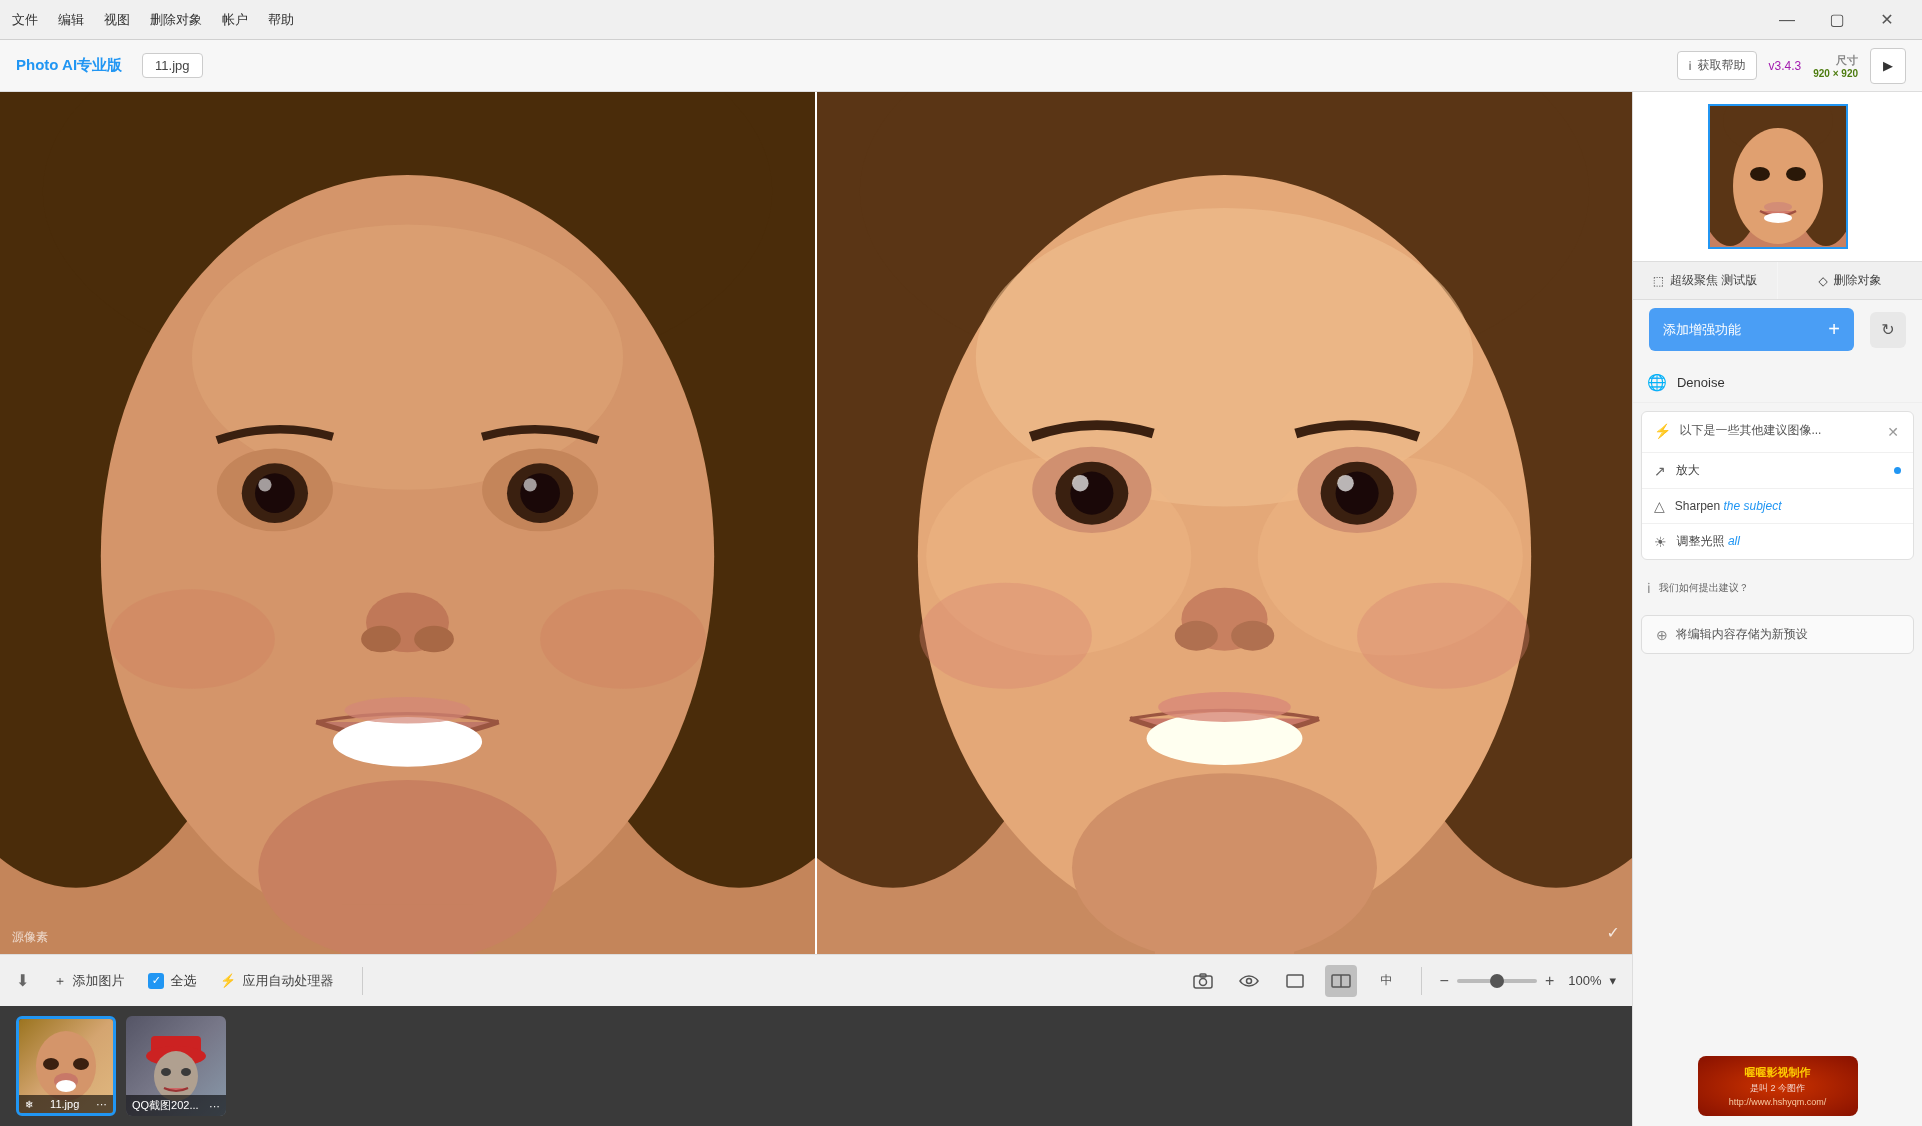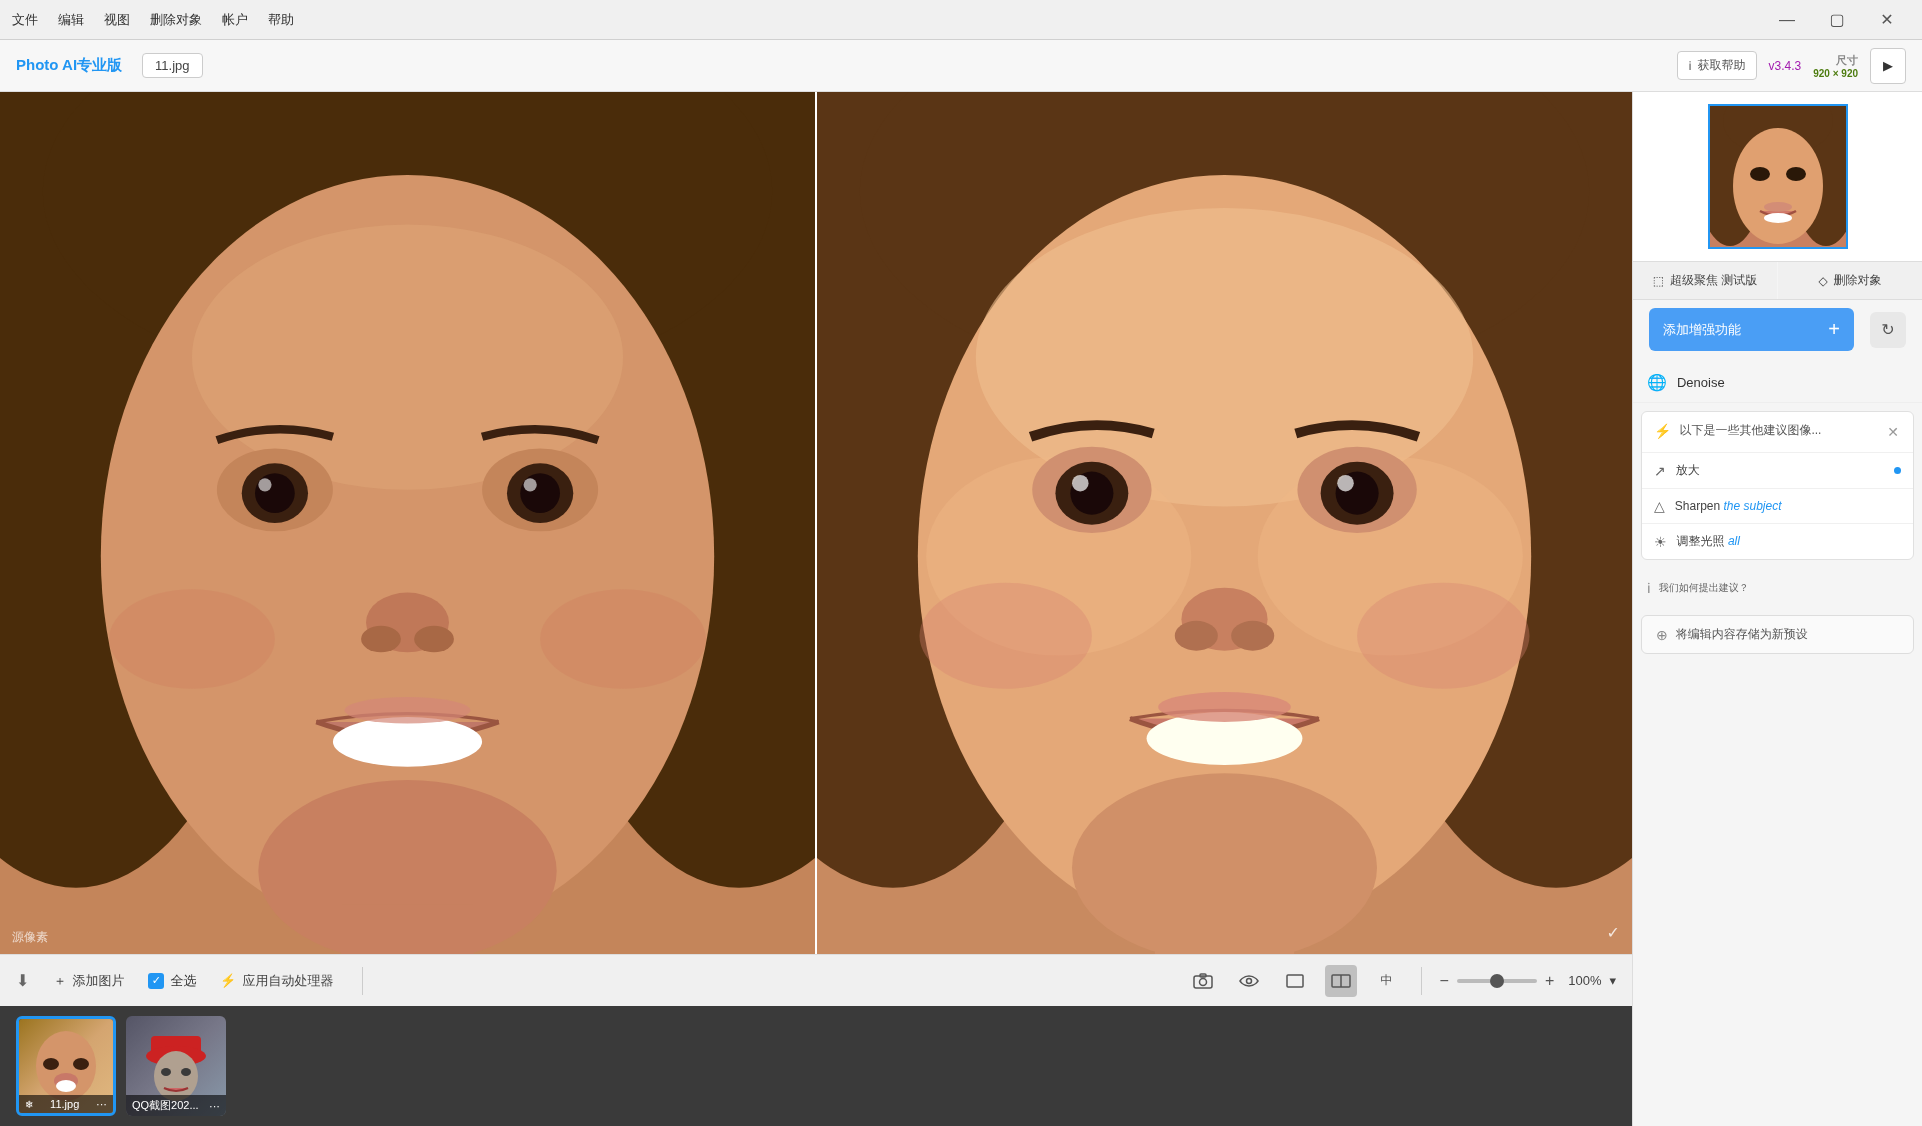--- a/index.html
+++ b/index.html
@@ -442,15 +442,22 @@
     <div class="how-section">
       <span class="how-icon">ℹ</span>
       <span class="how-text">我们如何提出建议？</span>
     </div>
 
     <div class="save-preset">
       <span class="save-preset-icon">⊕</span>
       <span class="save-preset-text">将编辑内容存储为新预设</span>
     </div>
 
+    <div style="padding:10px;display:flex;justify-content:center;margin-top:auto;">
+      <div style="width:160px;height:60px;background:radial-gradient(ellipse at center,#cc3300 0%,#881100 100%);border-radius:8px;display:flex;flex-direction:column;align-items:center;justify-content:center;gap:2px;">
+        <span style="color:#ffcc00;font-size:11px;font-weight:bold;">喔喔影视制作</span>
+        <span style="color:rgba(255,255,255,0.8);font-size:9px;">是叫 2 今图作</span>
+        <span style="color:rgba(255,220,180,0.9);font-size:9px;">http://www.hshyqm.com/</span>
+      </div>
+    </div>
 
   </div>
 </div>
 
 </body></html>

